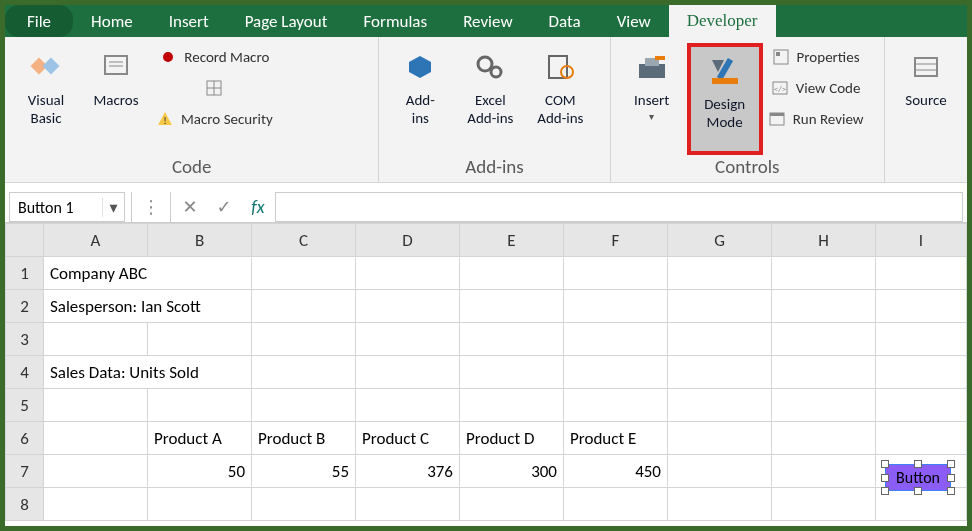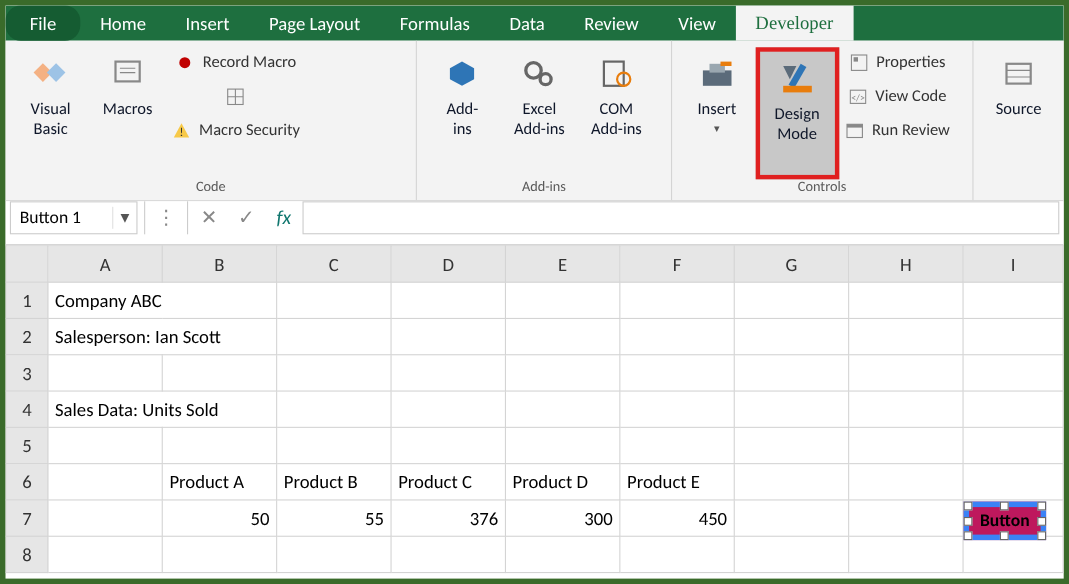--- a/index.html
+++ b/index.html
@@ -8,66 +8,66 @@
   
   .tabs { display: flex; background: #1e6f3f; height: 32px; align-items: stretch; }
   .tab { padding: 0 18px; display: flex; align-items: center; color: #fff; font-size: 17px; cursor: pointer; }
   .tab.file { background: #155c32; padding: 0 22px; border-radius: 14px; }
   .tab.active { background: #f3f3f3; color: #1e6f3f; font-family: Liberation Serif, serif; }
 
   
   .ribbon { background: #f3f3f3; border-bottom: 1px solid #d4d4d4; display: flex; height: 146px; }
   .group { border-right: 1px solid #d4d4d4; display: flex; flex-direction: column; }
   .group-body { flex: 1; display: flex; padding: 6px 6px 0 6px; }
-  .group-label { text-align: center; font-size: 13px; color: #5a5a5a; padding-bottom: 4px; }
+  .group-label { text-align: center; font-size: 19px; color: #5a5a5a; padding-bottom: 4px; }
   .big-btn { display: flex; flex-direction: column; align-items: center; justify-content: flex-start; width: 70px; text-align: center; font-size: 15px; color: #0f172a; line-height: 1.2; padding-top: 4px; cursor: pointer; }
   .big-btn .ic { height: 40px; display: flex; align-items: center; justify-content: center; margin-bottom: 4px; }
   .big-btn.drop::after { content: "▾"; font-size: 10px; color: #555; margin-top: 2px; }
   .stack { display: flex; flex-direction: column; gap: 3px; padding-left: 4px; align-items: center; }
   .small-btn { display: flex; align-items: center; gap: 6px; font-size: 15px; color: #333; height: 28px; cursor: pointer; white-space: nowrap; }
   .small-btn .sic { width: 20px; height: 20px; display: flex; align-items: center; justify-content: center; }
   .design-highlight { border: 4px solid #e02020; background: #c8c8c8; }
 
   
-  .fbar { display: flex; align-items: flex-start; height: 40px; border-bottom: 1px solid #ccc; background: #fff; }
+  .fbar { display: flex; align-items: flex-end; height: 40px; border-bottom: 1px solid #ccc; background: #fff; }
   .namebox { display: flex; align-items: center; border: 1px solid #ccc; height: 30px; margin: 0 4px; background: #fff; }
   .namebox input { border: none; width: 92px; font-size: 16px; padding: 0 8px; outline: none; }
   .namebox .dd { width: 22px; text-align: center; color: #555; border-left: 1px solid #e0e0e0; cursor: pointer; }
   .fb-sep { width: 1px; height: 30px; background: #ccc; margin: 0 2px; }
   .fb-btn { width: 34px; height: 30px; display: flex; align-items: center; justify-content: center; color: #888; font-size: 18px; cursor: pointer; }
   .fb-input { flex: 1; height: 30px; border: 1px solid #ccc; margin-right: 4px; padding: 0 8px; font-size: 16px; outline: none; }
 
   
   .grid { position: relative; }
   table { border-collapse: collapse; table-layout: fixed; width: 100%; }
   th, td { border: 1px solid #d4d4d4; font-size: 17px; height: 33px; padding: 0 6px; }
   th { background: #e6e6e6; font-weight: normal; color: #333; text-align: center; }
   .corner { width: 38px; background: #e6e6e6; }
   .rowhead { width: 38px; text-align: center; background: #e6e6e6; }
   td { text-align: left; color: #000; }
   td.num { text-align: right; }
 
   
-  .obj-btn { position: absolute; right: 6px; bottom: 4px; background: #be185d; border: 5px solid #3b82f6; padding: 3px 10px; font-size: 16px; cursor: move; font-weight: bold; }
+  .obj-btn { position: absolute; right: 6px; bottom: 4px; background: #8b5cf6; border: 1px solid #3b82f6; padding: 3px 10px; font-size: 16px; cursor: move; }
   .handle { position: absolute; width: 8px; height: 8px; background: #fff; border: 1px solid #666; }
   .h-tl{top:-5px;left:-5px}.h-tc{top:-5px;left:calc(50% - 4px)}.h-tr{top:-5px;right:-5px}
   .h-ml{top:calc(50% - 4px);left:-5px}.h-mr{top:calc(50% - 4px);right:-5px}
   .h-bl{bottom:-5px;left:-5px}.h-bc{bottom:-5px;left:calc(50% - 4px)}.h-br{bottom:-5px;right:-5px}
 </style>
 </head>
 <body>
 
 <div class="tabs">
   <div class="tab file">File</div>
   <div class="tab">Home</div>
   <div class="tab">Insert</div>
   <div class="tab">Page Layout</div>
   <div class="tab">Formulas</div>
+  <div class="tab">Review</div>
   <div class="tab">Data</div>
-  <div class="tab">Review</div>
   <div class="tab">View</div>
   <div class="tab active">Developer</div>
 </div>
 
 <div class="ribbon">
 
   <div class="group" style="width:382px">
     <div class="group-body">
       <div class="big-btn">
         <div class="ic">

